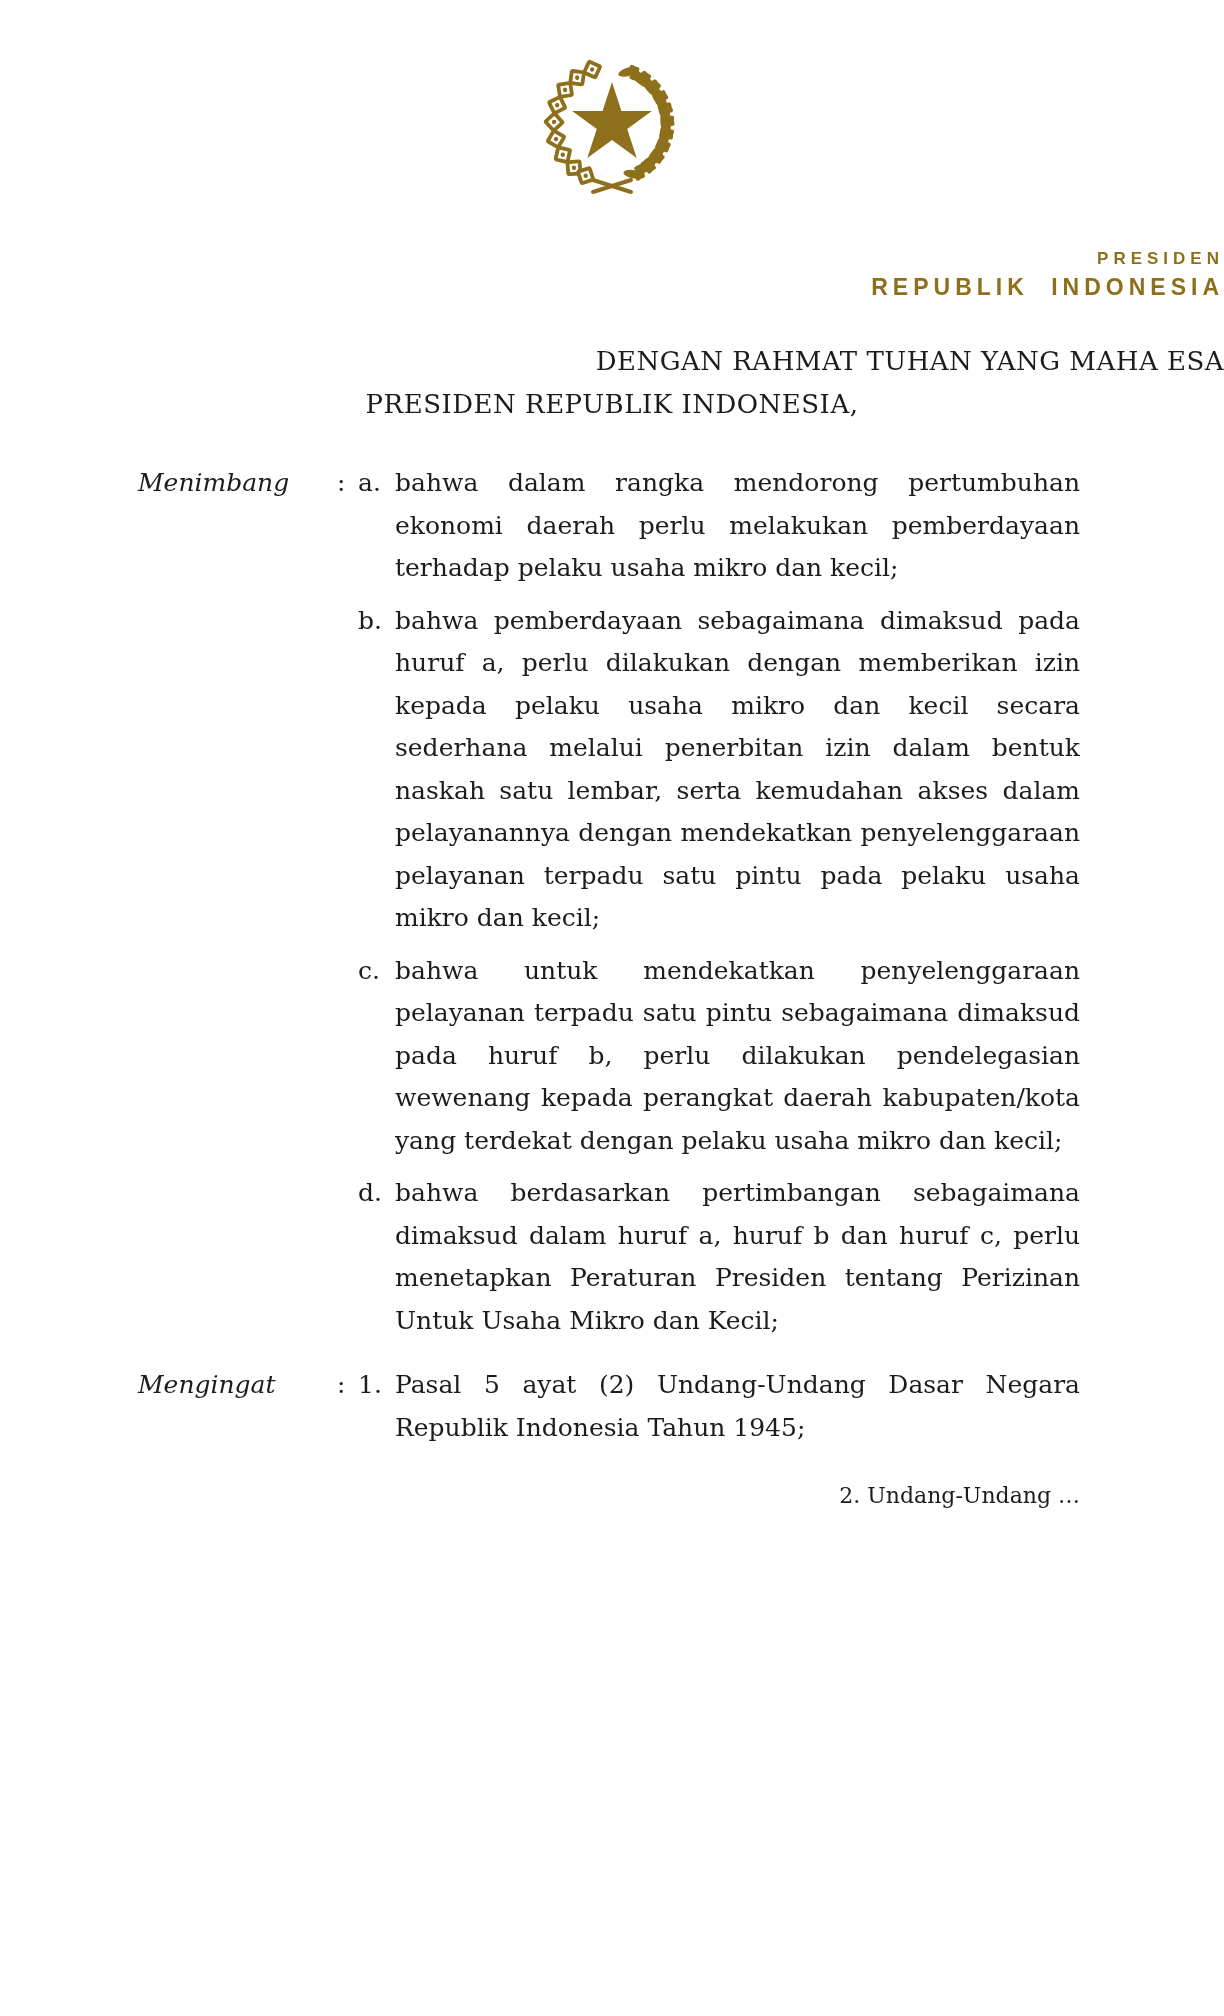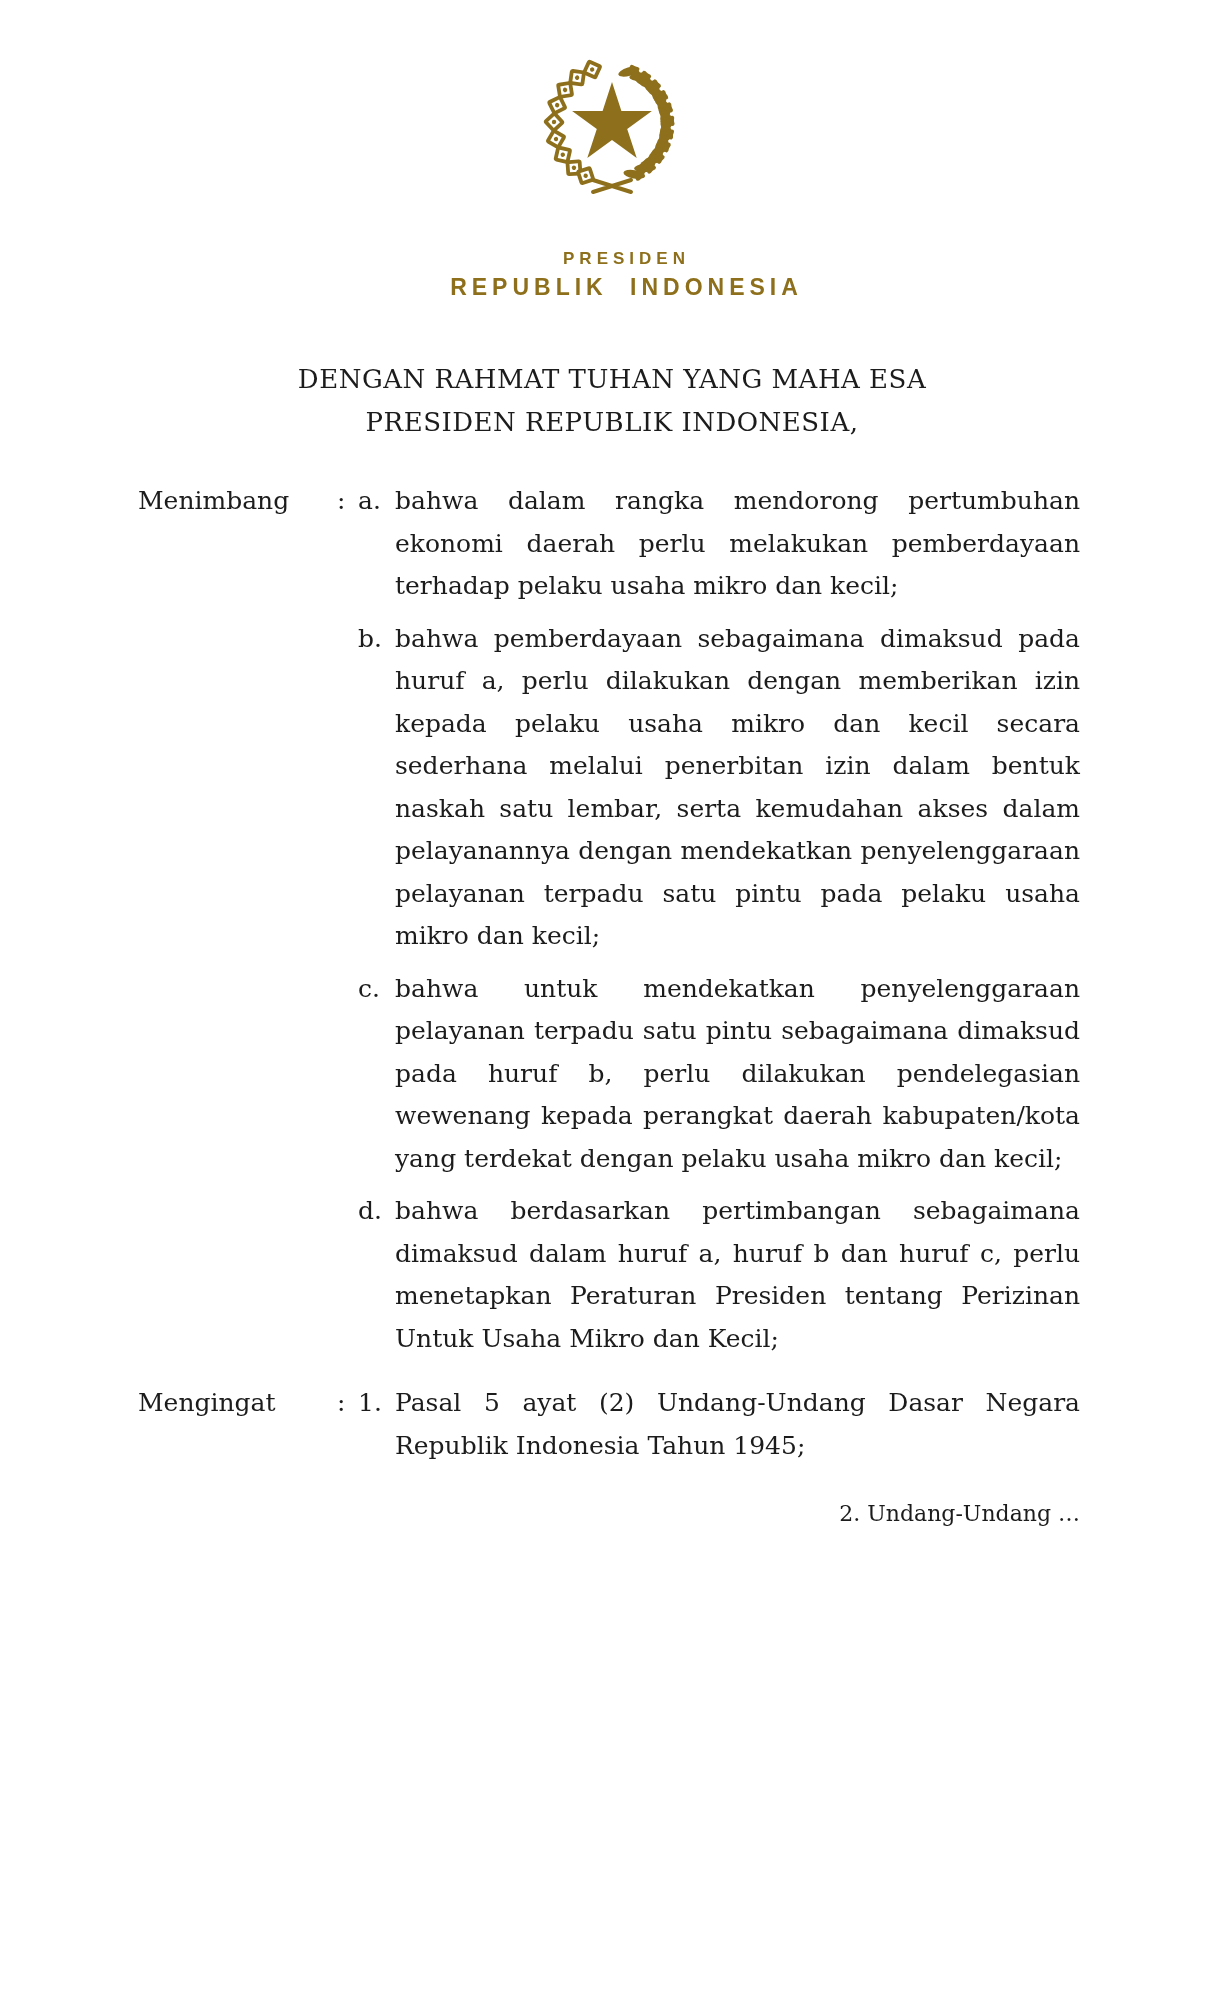--- a/index.html
+++ b/index.html
@@ -13,41 +13,41 @@
     font-family:"DejaVu Serif","Liberation Serif",serif;
     overflow:hidden;
   }
   
   .seal { display:block; margin:48px auto 0; width:160px; height:155px; }
   .seal .gold-fill { fill:var(--gold); }
   .seal .gold-stroke { stroke:var(--gold); stroke-width:4; fill:none; stroke-linecap:round; }
   .seal .bud-core { fill:#ffffff; }
   
   .letterhead {
-    margin-top:42px; text-align:center;
+    margin-top:42px; text-align:right;
     font-family:"Liberation Sans",sans-serif;
     color:var(--gold); font-weight:600;padding-left:29px;
   }
   .lh-line1 { font-size:17px; letter-spacing:5px; line-height:28px; }
   .lh-line2 { font-size:23px; letter-spacing:5px; word-spacing:11px; line-height:28px; }
   
   .title-block { margin-top:32px; }
   .cline {
     text-align:center; font-size:26px; line-height:42.5px;
     letter-spacing:0.5px; white-space:pre-wrap;
   }
-  .invocation { margin-top:57px; }
+  .invocation { margin-top:39px;text-align:right; }
   .authority  { }
   
   .clause {
     display:flex; align-items:flex-start;
     padding-left:138px; padding-right:144px;
     font-size:25px; line-height:42.5px;
   }
-  .clause-label { width:199px; flex:none; }
+  .clause-label { width:199px; flex:none;font-style:italic; }
   .clause-colon { width:21px;  flex:none; }
   .clause-items { width:722px; flex:none; }
   .item { display:flex; margin-top:10px; }
   .item:first-child { margin-top:0; }
   .item-marker { width:37px; flex:none; }
   .item-text   { width:685px; text-align:justify; text-justify:inter-word; }
   .considering { margin-top:37px; }
   .recalling   { margin-top:22px; }
   
   .catchword {

